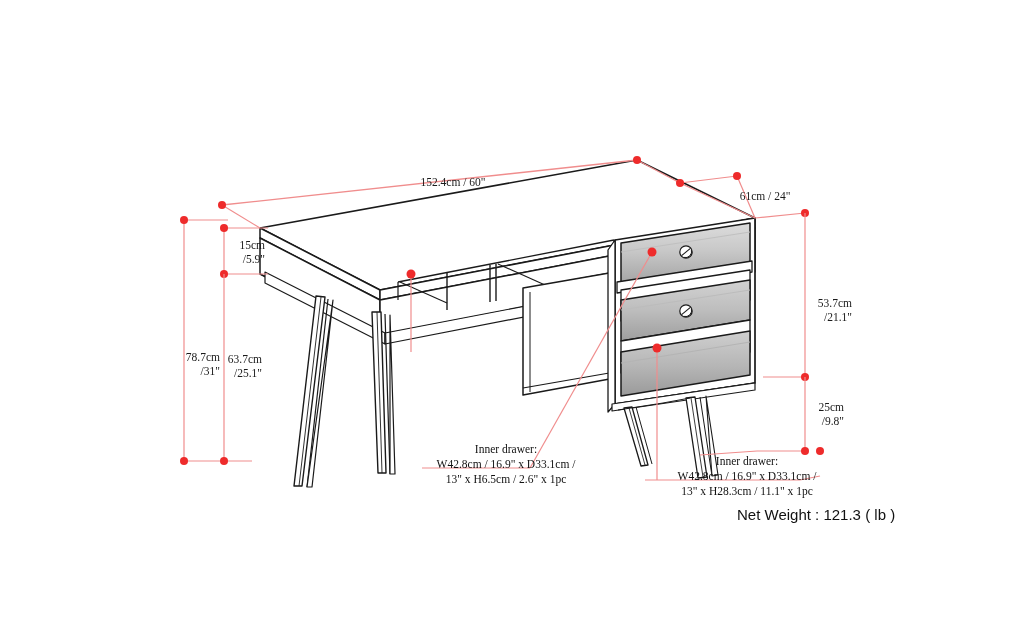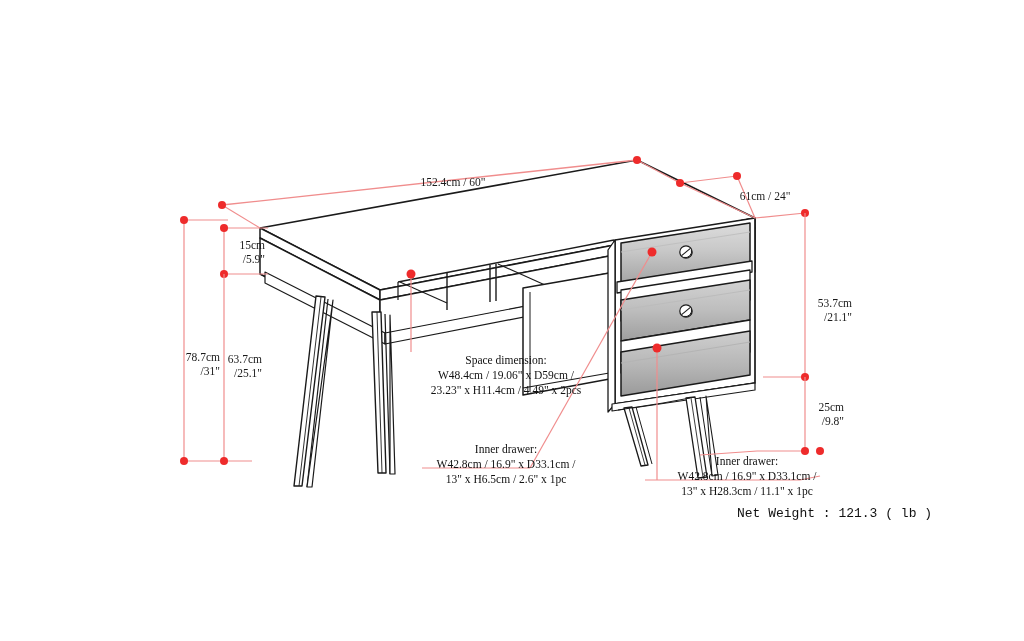--- a/index.html
+++ b/index.html
@@ -42,23 +42,23 @@
     position: absolute;
     font-family: "Liberation Serif", "DejaVu Serif", serif;
     color: #111111;
     font-size: 11.5px;
     line-height: 1.30;
     text-align: center;
     white-space: nowrap;
   }
   .weight-text {
     position: absolute;
-    font-family: Liberation Mono, monospace;
+    font-family: Liberation Sans, sans-serif;
     color: #111111;
-    font-size: 13px;
+    font-size: 15px;
     white-space: nowrap;
   }
 </style>
 </head>
 <body>
 
 <div id="stage">
 
   <svg id="drawing" viewBox="0 0 1024 641" xmlns="http://www.w3.org/2000/svg">
 
@@ -250,25 +250,20 @@
   <div class="dim-text two-line" style="left:780px; top:296px; width:72px;">
     <div>53.7cm</div>
     <div>/21.1"</div>
   </div>
 
   <div class="dim-text two-line" style="left:782px; top:400px; width:62px;">
     <div>25cm</div>
     <div>/9.8"</div>
   </div>
 
-  <div class="note-text" style="left:396px; top:353px; width:220px;">
-    <div>Space dimension:</div>
-    <div>W48.4cm / 19.06" x D59cm /</div>
-    <div>23.23" x H11.4cm / 4.49" x 2pcs</div>
-  </div>
 
   <div class="note-text" style="left:396px; top:442px; width:220px;">
     <div>Inner drawer:</div>
     <div>W42.8cm / 16.9" x D33.1cm /</div>
     <div>13" x H6.5cm / 2.6" x 1pc</div>
   </div>
 
   <div class="note-text" style="left:637px; top:454px; width:220px;">
     <div>Inner drawer:</div>
     <div>W42.8cm / 16.9" x D33.1cm /</div>

